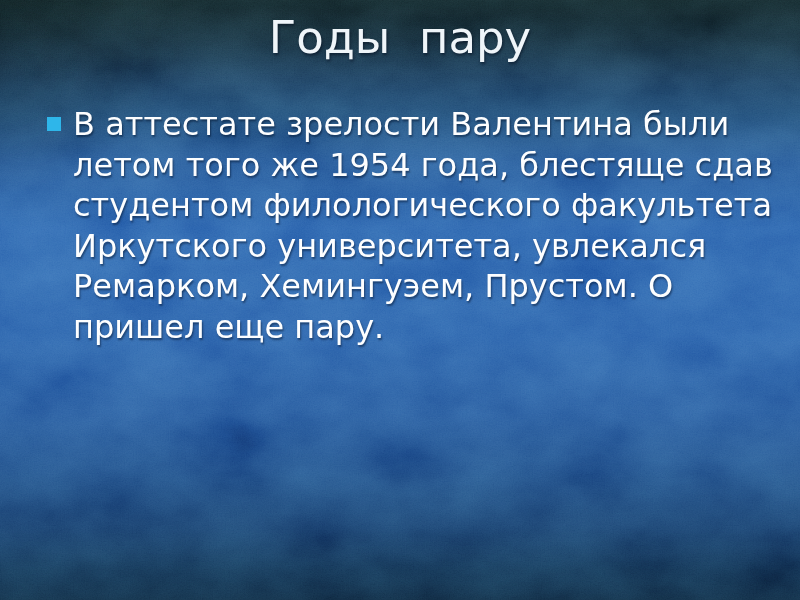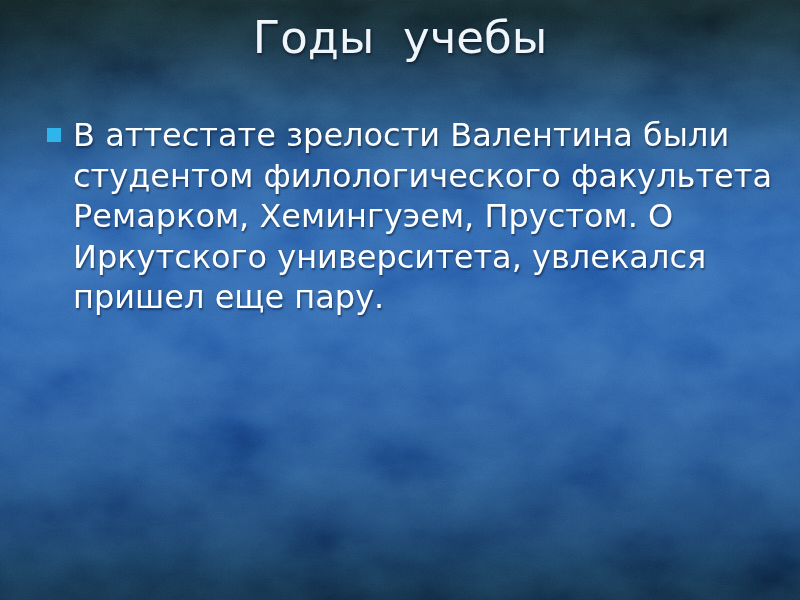--- a/index.html
+++ b/index.html
@@ -49,21 +49,21 @@
     font-size: 45px;
     font-weight: 400;
     color: #eff5f9;
     white-space: pre;
     text-shadow: 1px 2px 3px rgba(0,10,25,0.55);
     z-index: 2;
   }
   .bullet-item {
     position: absolute;
     left: 44px;
-    top: 115px;
+    top: 104px;
     width: 716px;
     z-index: 2;
   }
   .bullet-marker {
     position: absolute;
     left: 3px;
     top: 13px;
     width: 14px;
     height: 14px;
     background: #2eb6ea;
@@ -97,26 +97,27 @@
     <filter id="fGrain" x="0" y="0" width="100%" height="100%">
       <feTurbulence type="fractalNoise" baseFrequency="0.75" numOctaves="2" seed="3"></feTurbulence>
       <feColorMatrix type="saturate" values="0"></feColorMatrix>
       <feComponentTransfer>
           <feFuncA type="linear" slope="0" intercept="1"></feFuncA>
         </feComponentTransfer>
     </filter>
     <rect width="800" height="600" filter="url(#fGrain)"></rect>
   </svg>
 
-  <h1 class="title">Годы  учебы</h1>
+  <h1 class="title">Годы  пару</h1>
 
   <div class="bullet-item">
     <span class="bullet-marker"></span>
     <div class="body-text">
       <div class="line">В аттестате зрелости Валентина были</div>
+      <div class="line">летом того же 1954 года, блестяще сдав</div>
       <div class="line">студентом филологического факультета</div>
+      <div class="line">Иркутского университета, увлекался</div>
       <div class="line">Ремарком, Хемингуэем, Прустом. О</div>
-      <div class="line">Иркутского университета, увлекался</div>
       <div class="line">пришел еще пару.</div>
     </div>
   </div>
 
 </div>
 
 </body></html>

